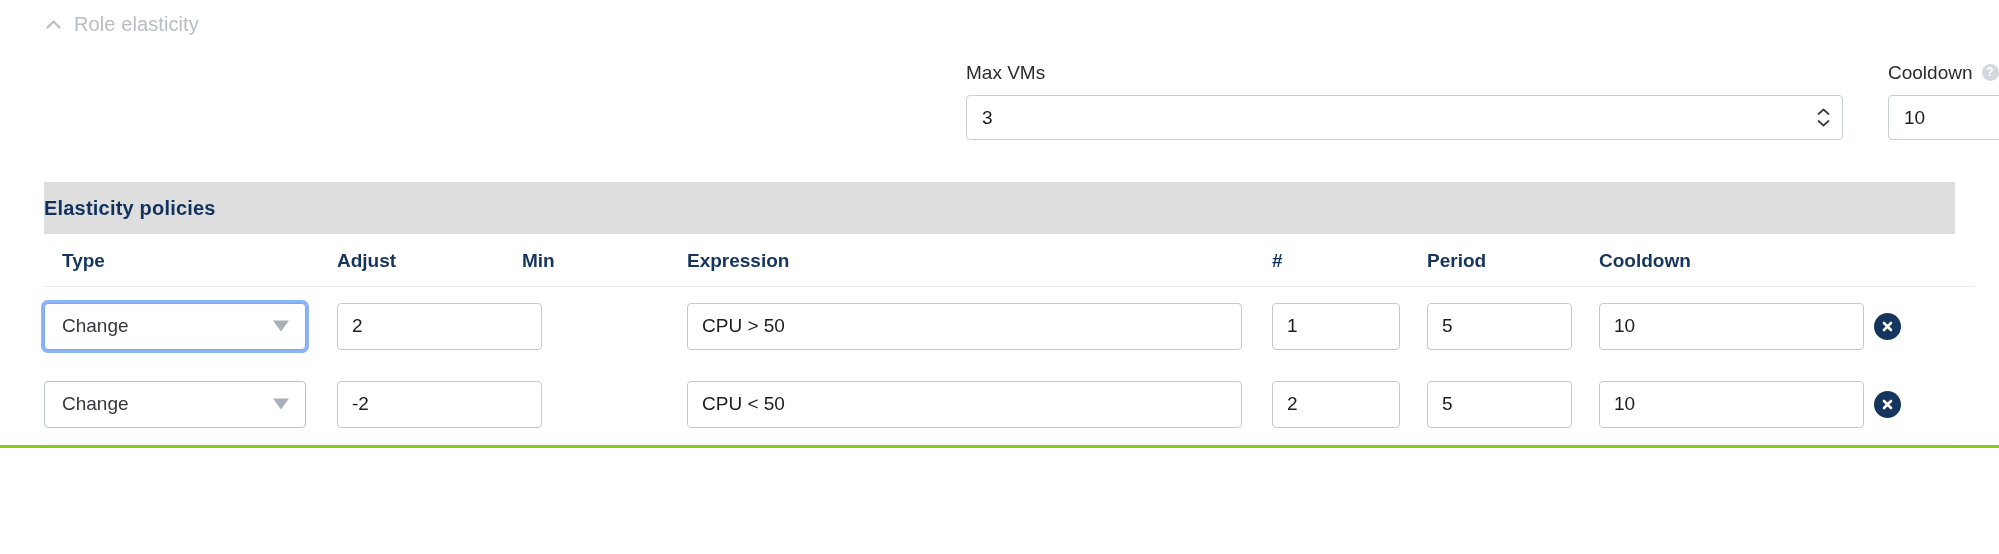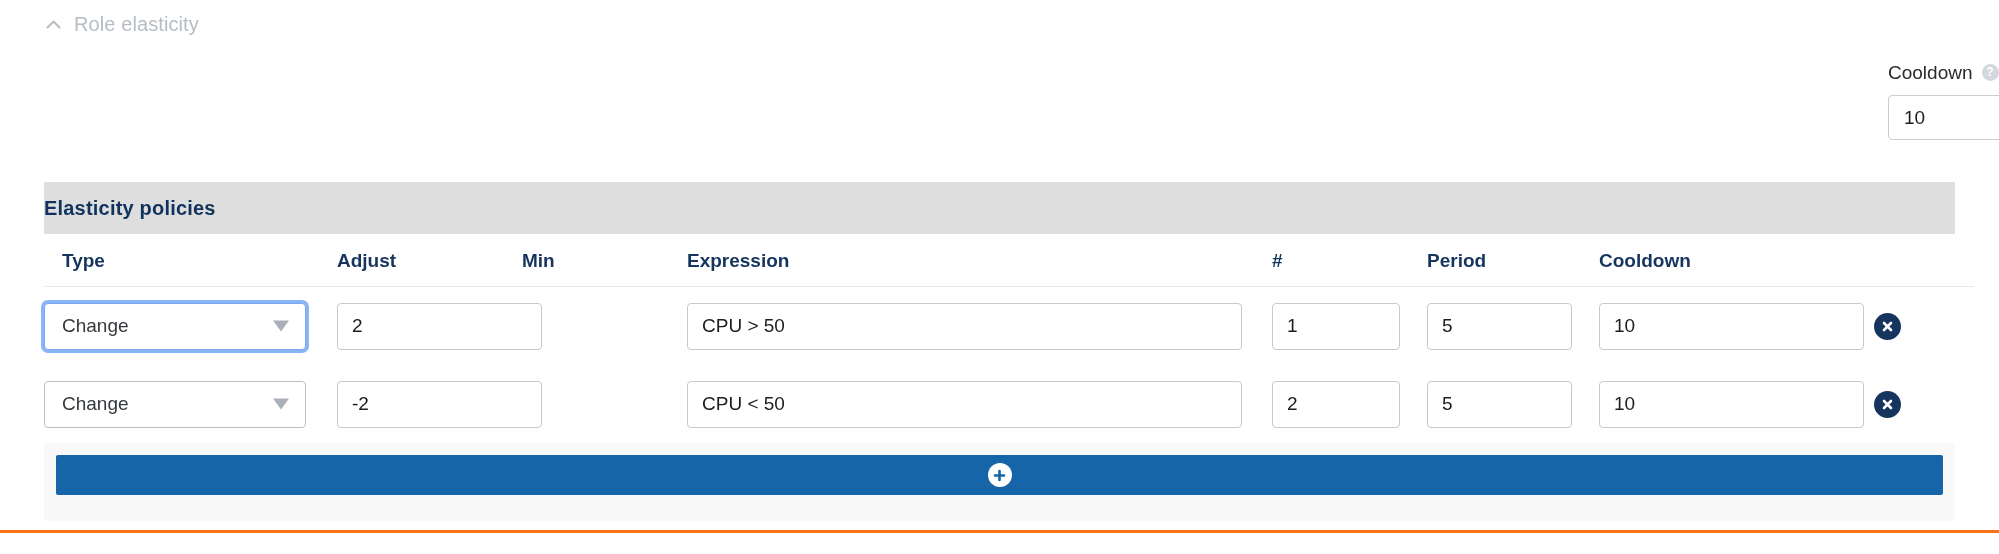--- a/index.html
+++ b/index.html
@@ -7,25 +7,25 @@
     padding: 0;
     background: #ffffff;
   }
   body {
     font-family: "Liberation Sans", sans-serif;
     -webkit-font-smoothing: antialiased;
   }
   .screen {
     position: relative;
     width: 1999px;
-    height: 533px;
+    height: 448px;
     background: #ffffff;
     overflow: hidden;
     box-sizing: border-box;
-    border-bottom: 3px solid #f97316;
+    border-bottom: 3px solid #84cc16;
   }
 
   
   .section-head {
     position: absolute;
     left: 44px;
     top: 12px;
     display: flex;
     align-items: center;
     gap: 11px;
@@ -284,20 +284,36 @@
       <svg width="19" height="19" viewBox="0 0 19 19">
         <polyline points="3.5,12.5 9.5,6.5 15.5,12.5" fill="none" stroke="#b7bdc4" stroke-width="2.1" stroke-linecap="round" stroke-linejoin="round"></polyline>
       </svg>
     </span>
     <span class="section-head-label">Role elasticity</span>
   </div>
 
   <div class="fields-row">
 
 
+    <div class="field" id="field-max-vms">
+      <div class="field-label">
+        <span>Max VMs</span>
+      </div>
+      <div class="num-wrap">
+        <input type="text" value="3" style="">
+        <span class="spinner">
+          <svg width="13" height="8" viewBox="0 0 13 8">
+              <polyline points="1.5,6 6.5,1.5 11.5,6" fill="none" stroke="#3c3c3c" stroke-width="1.7" stroke-linecap="round" stroke-linejoin="round"></polyline>
+            </svg>
+          <svg width="13" height="8" viewBox="0 0 13 8">
+              <polyline points="1.5,2 6.5,6.5 11.5,2" fill="none" stroke="#3c3c3c" stroke-width="1.7" stroke-linecap="round" stroke-linejoin="round"></polyline>
+            </svg>
+        </span>
+      </div>
+    </div>
 
     <div class="field" id="field-cooldown">
       <div class="field-label">
         <span>Cooldown</span>
         <span class="help-icon">?</span>
       </div>
       <div class="num-wrap">
         <input type="text" value="10" style="">
 
       </div>

